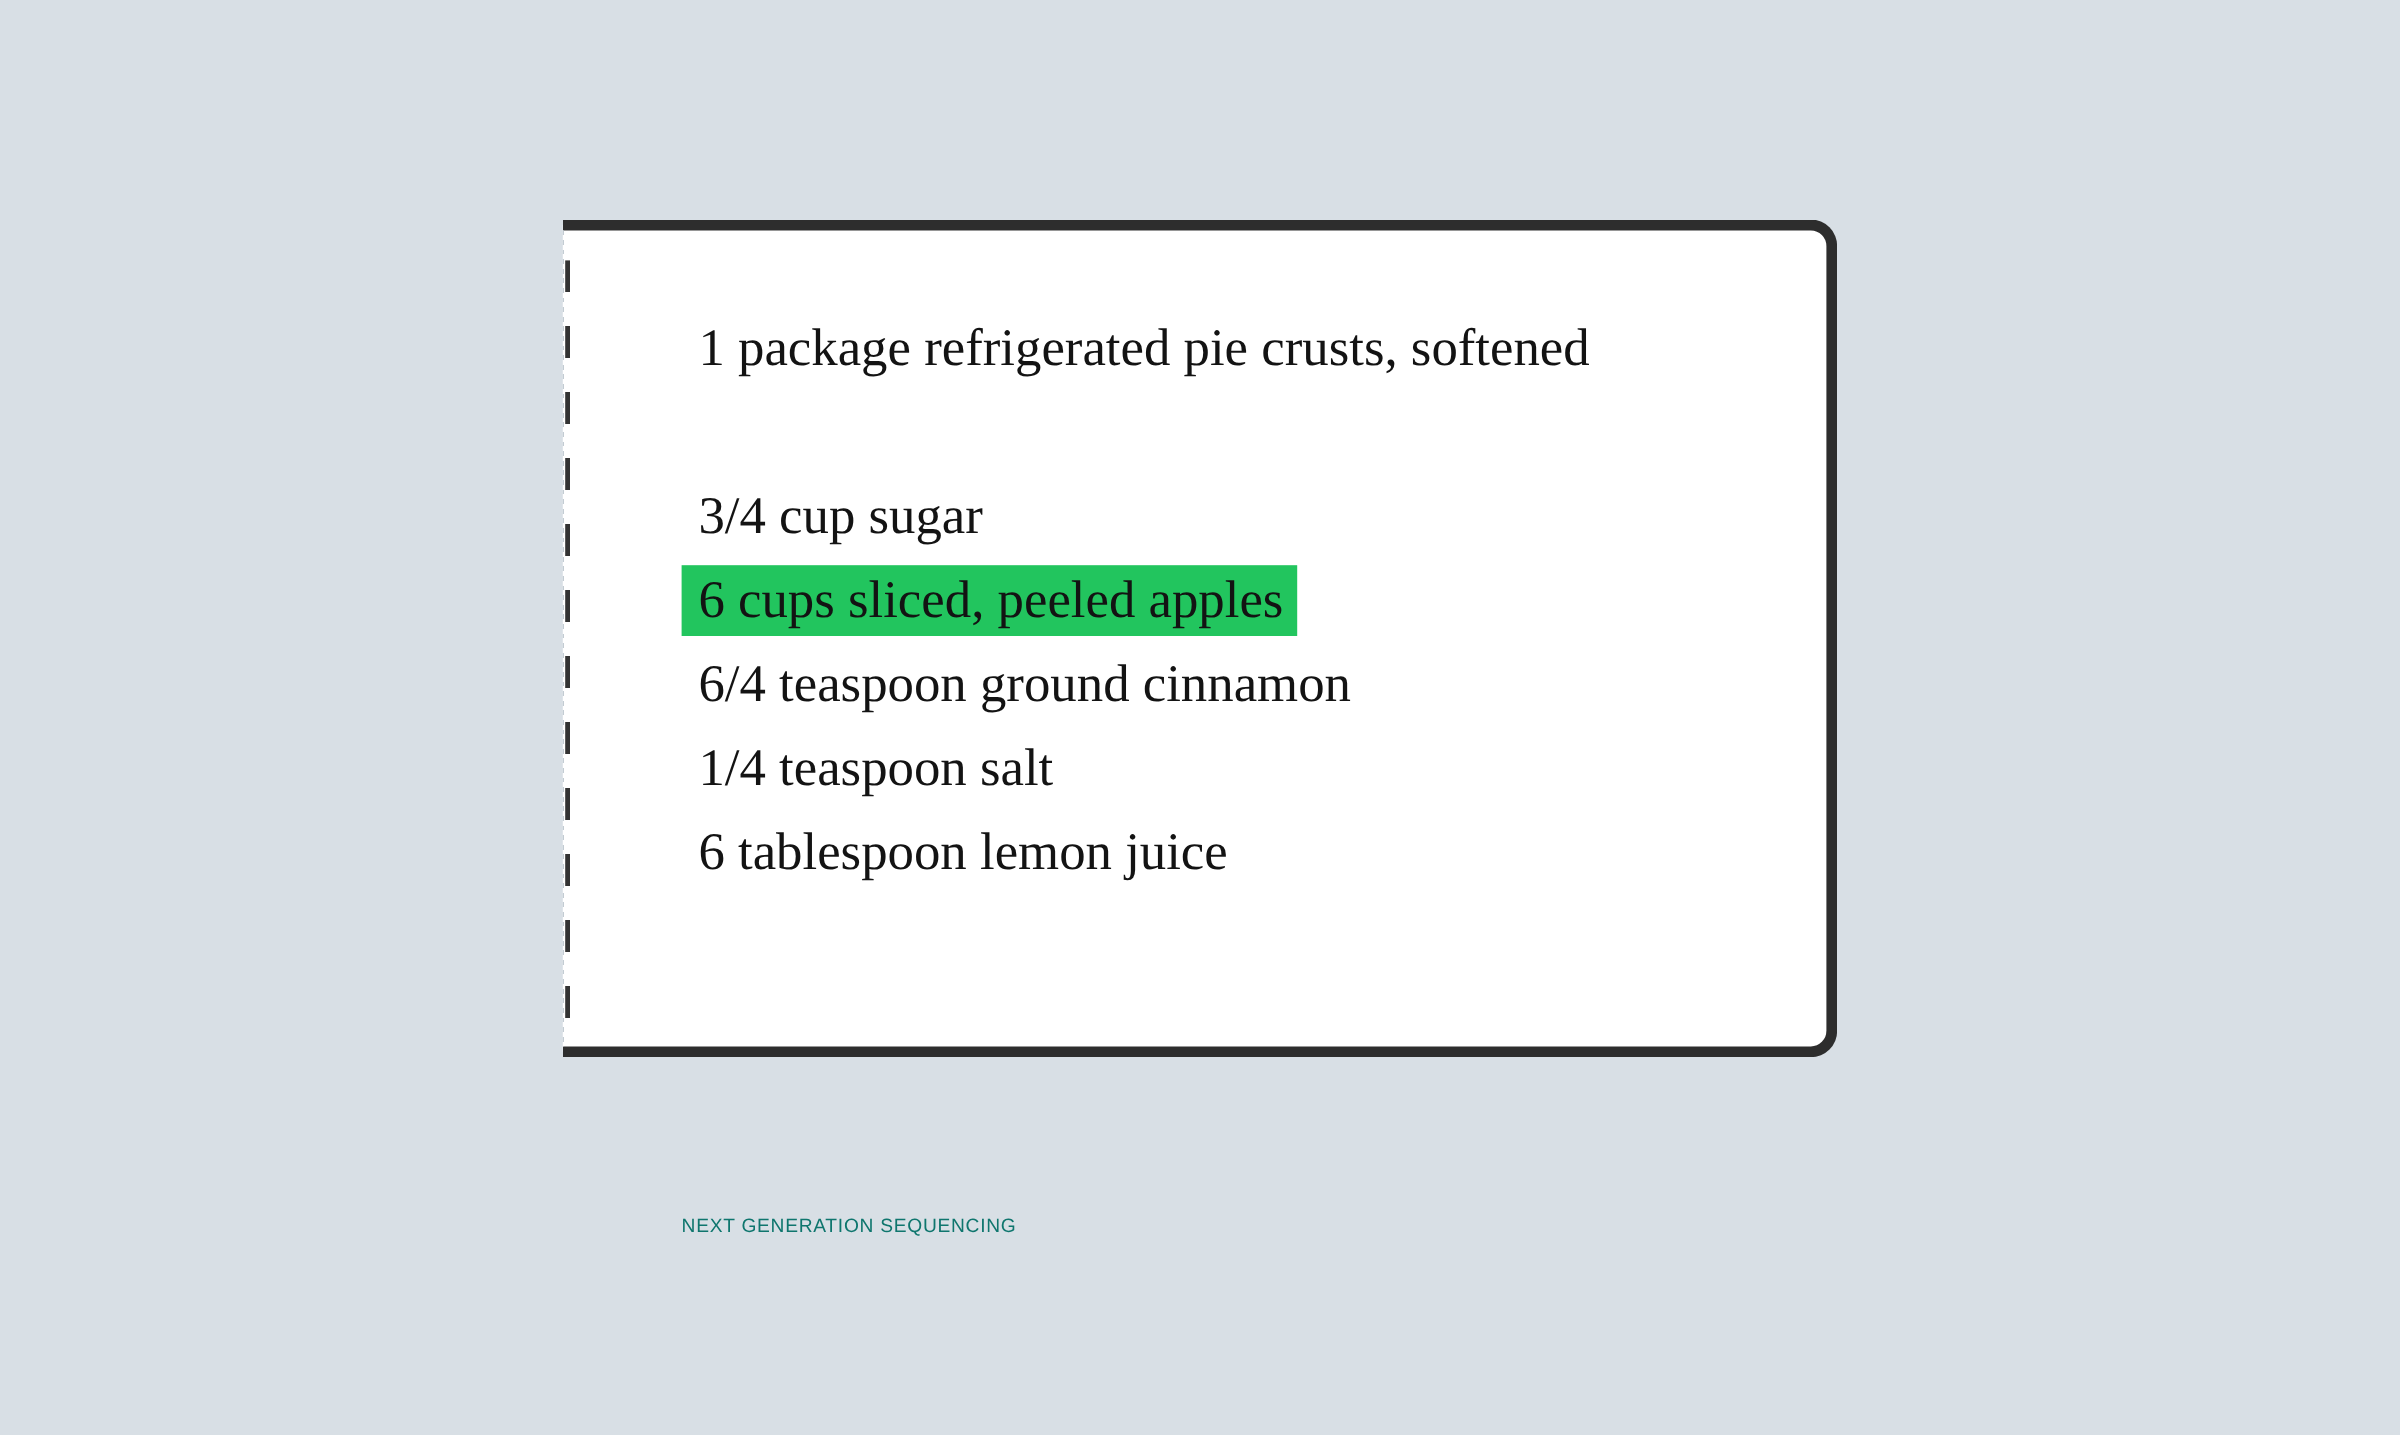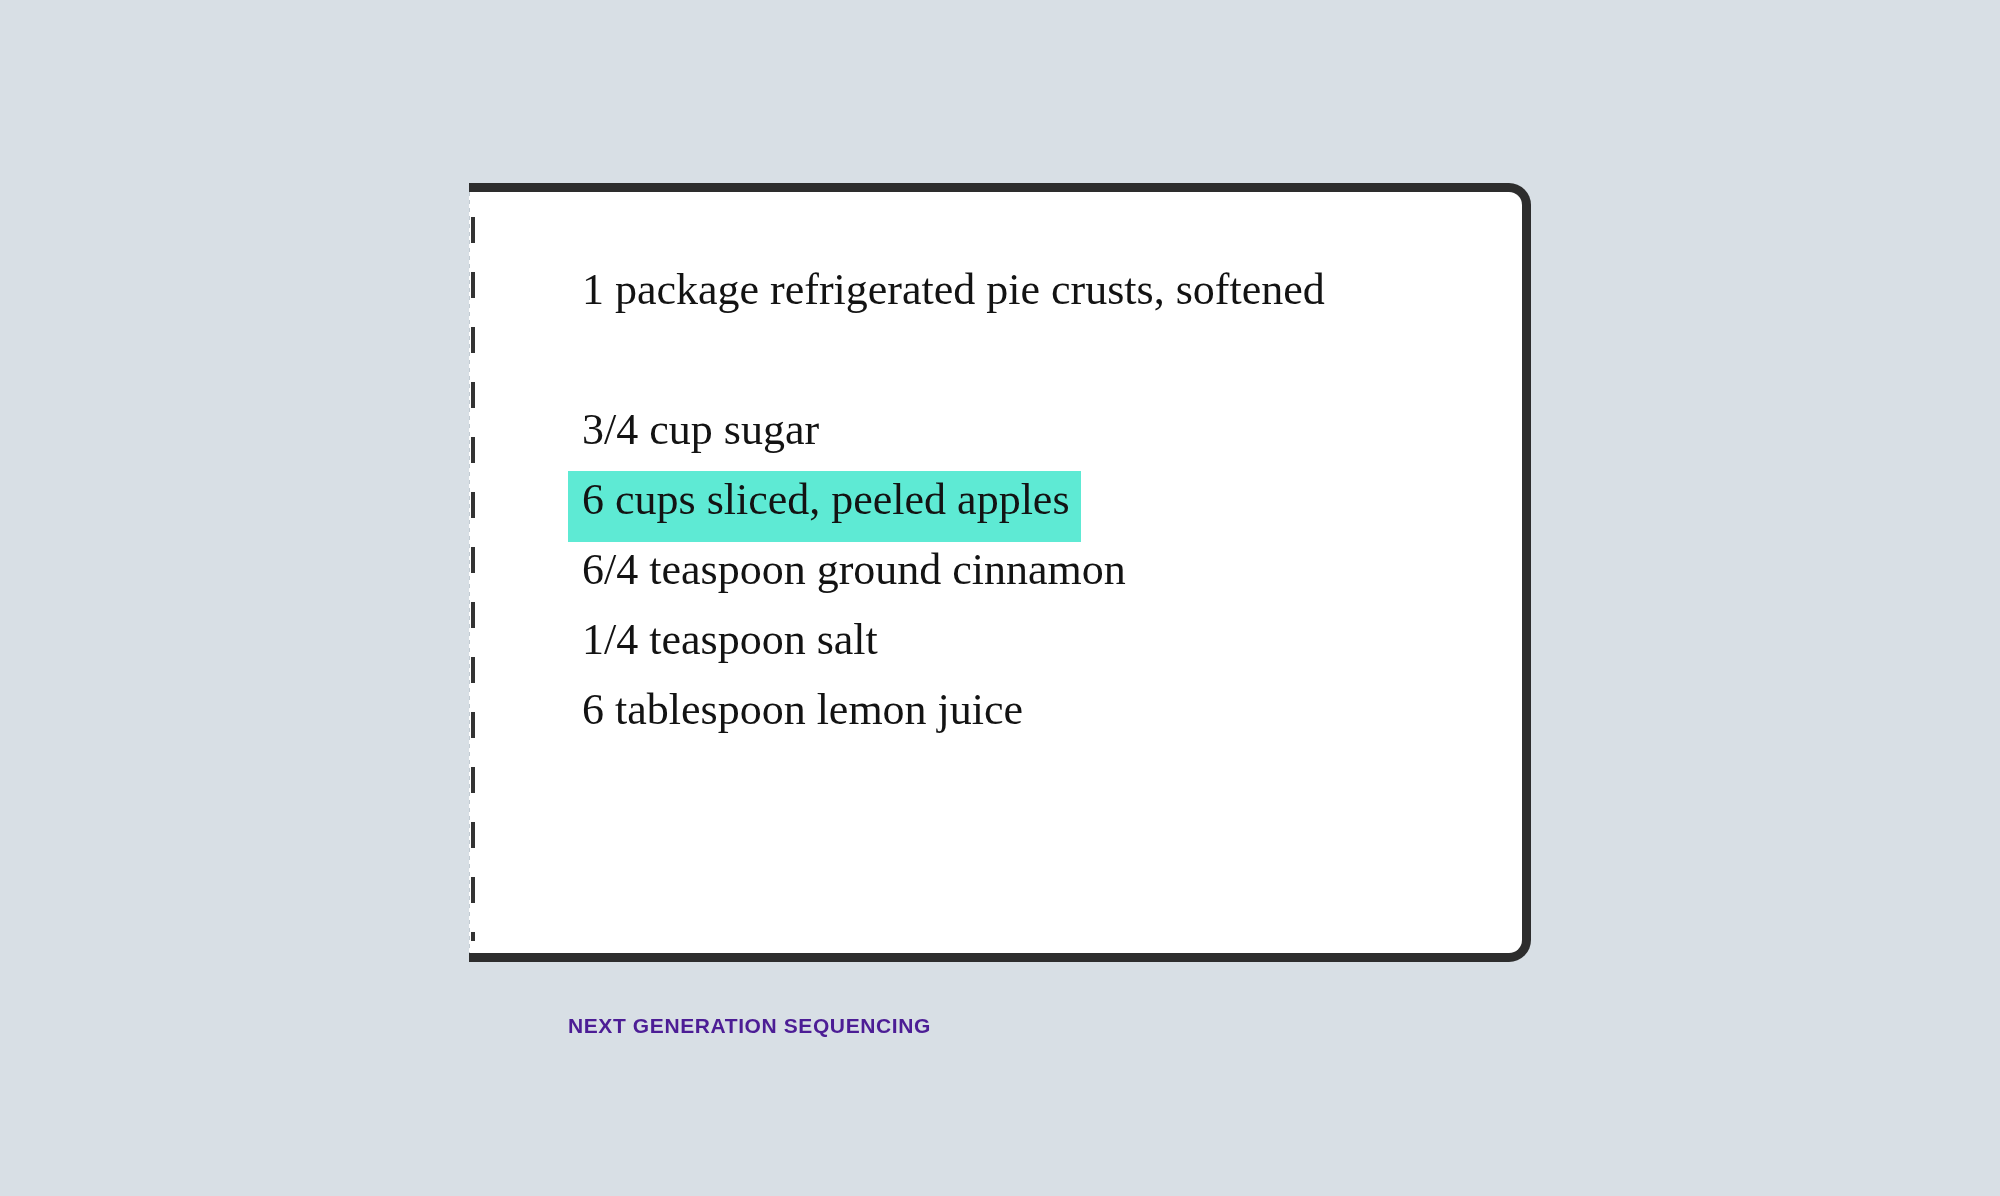--- a/index.html
+++ b/index.html
@@ -12,21 +12,21 @@
     height: 1196px;
     background: #d8dfe5;
     overflow: hidden;
     font-family: "Liberation Serif", "DejaVu Serif", serif;
   }
   .card {
     position: absolute;
     left: 469px;
     top: 183px;
     width: 1062px;
-    height: 779px;
+    height: 698px;
     box-sizing: border-box;
     background: #ffffff;
     border: 9px solid #2d2d2d;
     border-left: none;
     border-radius: 0 22px 22px 0;
   }
   
   .edge-dotted {
     position: absolute;
     left: 0;
@@ -57,34 +57,33 @@
   .line {
     font-size: 44px;
     line-height: 70px;
     color: #131313;
     white-space: nowrap;
   }
   .spacer {
     height: 70px;
   }
   .hl {
-    background: #5eead4;
-    padding: 4px 11px 18px 14px;
+    background: #22c55e;
+    padding: 4px 11px 6px 14px;
     margin-left: -14px;
   }
   .caption {
     position: absolute;
     left: 568px;
     top: 1014px;
     font-family: "Liberation Sans", sans-serif;
-    font-size: 21px;
+    font-size: 16px;
     letter-spacing: 0.6px;
-    color: #4c1d95;
+    color: #0f766e;
     white-space: nowrap;
-    font-weight: bold;
   }
 </style>
 </head>
 <body>
 
 <div class="stage">
 
   <div class="card">
     <div class="edge-dotted"></div>
     <div class="edge-dashes"></div>

